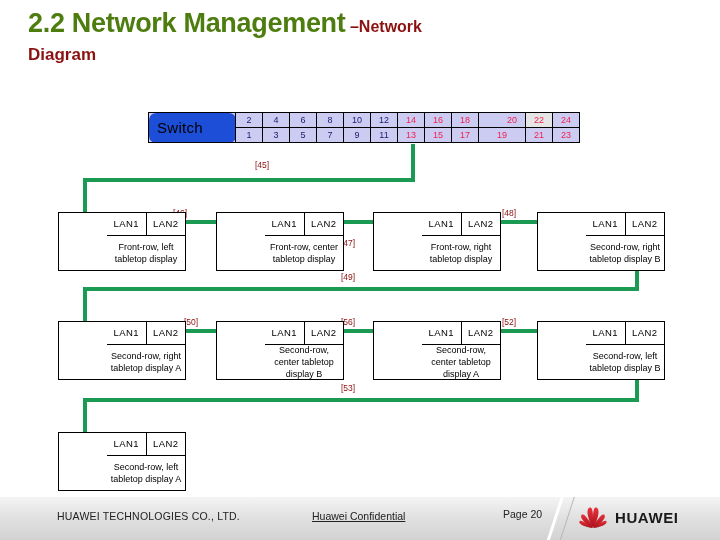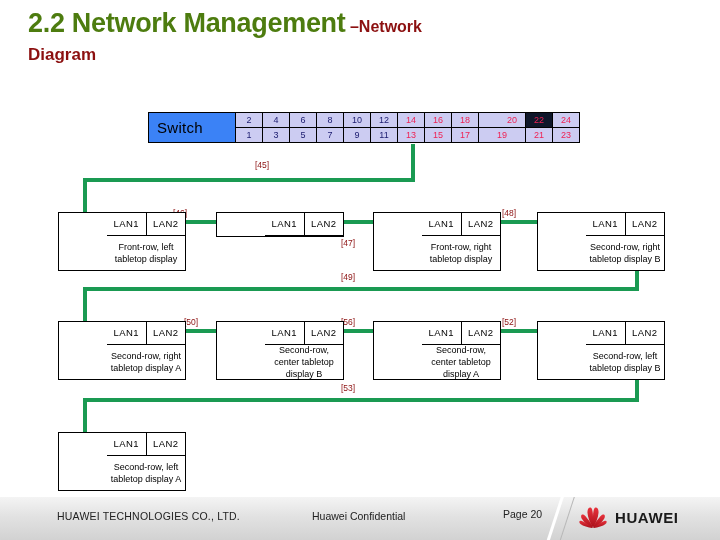--- a/index.html
+++ b/index.html
@@ -172,20 +172,21 @@
     font-size: 10.5px;
     color: #222222;
     letter-spacing: 0.2px;
   }
   #footer-confidential {
     position: absolute;
     left: 312px;
     top: 13px;
     font-size: 10.5px;
     color: #222222;
+    text-decoration: underline;
   }
   #footer-page {
     position: absolute;
     left: 503px;
     top: 11px;
     font-size: 10.5px;
     color: #222222;
   }
   #footer-logo {
     position: absolute;
@@ -234,32 +235,32 @@
 
       <path d="M484,331 L538,331"></path>
 
       <path d="M637,321 L637,400 L85,400 L85,437"></path>
     </g>
   </svg>
 
   <table id="switch-table">
     <tbody>
         <tr>
-      <td class="switch-name" rowspan="2" style="background: #3b82f6;">Switch</td>
+      <td class="switch-name" rowspan="2" style="background: #1d4ed8; border-radius: 7px;">Switch</td>
       <td class="port-lo" style="color: rgb(26, 26, 110); background: rgb(204, 204, 242);">2</td>
       <td class="port-lo" style="color: rgb(26, 26, 110); background: rgb(204, 204, 242);">4</td>
       <td class="port-lo" style="color: rgb(26, 26, 110); background: rgb(204, 204, 242);">6</td>
       <td class="port-lo" style="color: rgb(26, 26, 110); background: rgb(204, 204, 242);">8</td>
       <td class="port-lo" style="color: rgb(26, 26, 110); background: rgb(204, 204, 242);">10</td>
       <td class="port-lo" style="color: rgb(26, 26, 110); background: rgb(204, 204, 242);">12</td>
       <td class="port-hi" style="color: rgb(238, 34, 85); background: rgb(204, 204, 242);">14</td>
       <td class="port-hi" style="color: rgb(238, 34, 85); background: rgb(204, 204, 242);">16</td>
       <td class="port-hi" style="color: rgb(238, 34, 85); background: rgb(204, 204, 242);">18</td>
       <td class="port-hi" style="color: rgb(238, 34, 85); background: rgb(204, 204, 242); padding-left: 20px;">20</td>
-      <td class="port-hi" style="color: rgb(238, 34, 85); background: #0f172a;">22</td>
+      <td class="port-hi" style="color: rgb(238, 34, 85); background: #e5e5e5;">22</td>
       <td class="port-hi" style="color: rgb(238, 34, 85); background: rgb(204, 204, 242); border-radius: 6px;">24</td>
     </tr>
     <tr>
       <td class="port-lo" style="color: rgb(26, 26, 110); background: rgb(204, 204, 242);">1</td>
       <td class="port-lo" style="color: rgb(26, 26, 110); background: rgb(204, 204, 242);">3</td>
       <td class="port-lo" style="color: rgb(26, 26, 110); background: rgb(204, 204, 242);">5</td>
       <td class="port-lo" style="color: rgb(26, 26, 110); background: rgb(204, 204, 242);">7</td>
       <td class="port-lo" style="color: rgb(26, 26, 110); background: rgb(204, 204, 242);">9</td>
       <td class="port-lo" style="color: rgb(26, 26, 110); background: rgb(204, 204, 242);">11</td>
       <td class="port-hi" style="color: rgb(238, 34, 85); background: rgb(204, 204, 242);">13</td>
@@ -288,20 +289,21 @@
       <div class="lan-cell lan-right">LAN2</div>
     </div>
     <div class="dev-label">Front-row, left tabletop display</div>
   </div>
 
   <div class="device" style="left:216px; top:212px;">
     <div class="lan-row">
       <div class="lan-cell lan-left">LAN1</div>
       <div class="lan-cell lan-right">LAN2</div>
     </div>
+    <div class="dev-label">Front-row, center tabletop display</div>
   </div>
 
   <div class="device" style="left:373px; top:212px;">
     <div class="lan-row">
       <div class="lan-cell lan-left">LAN1</div>
       <div class="lan-cell lan-right">LAN2</div>
     </div>
     <div class="dev-label">Front-row, right tabletop display</div>
   </div>
 

